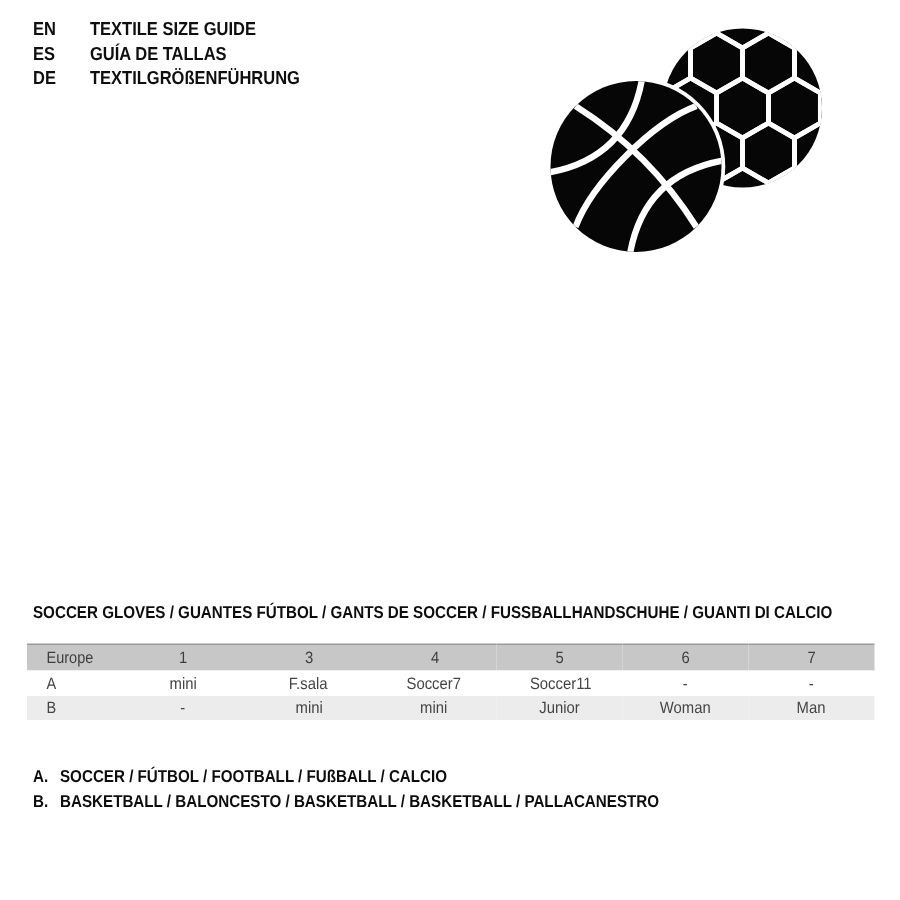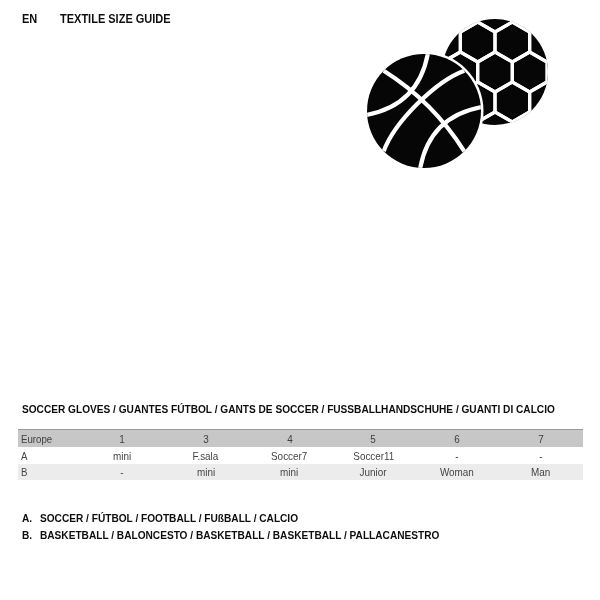--- a/index.html
+++ b/index.html
@@ -23,40 +23,48 @@
   .table-title{position:absolute;left:22px;top:403px;font-size:11.5px;font-weight:bold;color:#0d0d0d;}
 
   
   .size-table{
     position:absolute;left:18px;top:429px;width:565px;
     border-collapse:collapse;table-layout:fixed;
     font-size:11px;color:#454545;
   }
   .size-table col.c0{width:62px;}
   .size-table th,.size-table td{padding:0;font-weight:normal;text-align:center;vertical-align:middle;}
-  .size-table th:first-child,.size-table td:first-child{text-align:left;padding-left:3px;}
+  .size-table th:first-child,.size-table td:first-child{text-align:left;padding-left:13px;}
   .head-row{background:#c7c7c7;height:18px;border-top:1px solid #9a9a9a;border-bottom:1px solid #ffffff;}
   .head-row th{color:#3f3f3f;}
   .row-a{background:#ffffff;height:16px;}
   .row-b{background:#ececec;height:16px;}
 
   
   .legend{position:absolute;left:22px;top:510px;}
   .legend-row{display:flex;line-height:16.5px;font-size:11.5px;font-weight:bold;color:#0d0d0d;}
   .legend-key{width:18px;}
 </style>
 </head>
 <body>
 
 <div class="page">
 
   <div class="lang-block">
     <div class="lang-row">
       <span class="lang-code"><span class="sqz-l">EN</span></span>
       <span class="lang-label sqz-l">TEXTILE SIZE GUIDE</span>
+    </div>
+    <div class="lang-row">
+      <span class="lang-code"><span class="sqz-l">ES</span></span>
+      <span class="lang-label sqz-l">GUÍA DE TALLAS</span>
+    </div>
+    <div class="lang-row">
+      <span class="lang-code"><span class="sqz-l">DE</span></span>
+      <span class="lang-label sqz-l">TEXTILGRÖßENFÜHRUNG</span>
     </div>
   </div>
 
   <div class="balls">
     <svg viewBox="0 0 212 178" width="212" height="178" aria-hidden="true">
       <defs>
         <clipPath id="cpS">
             <circle cx="143" cy="62" r="53"></circle>
           </clipPath>
         <clipPath id="cpB">

